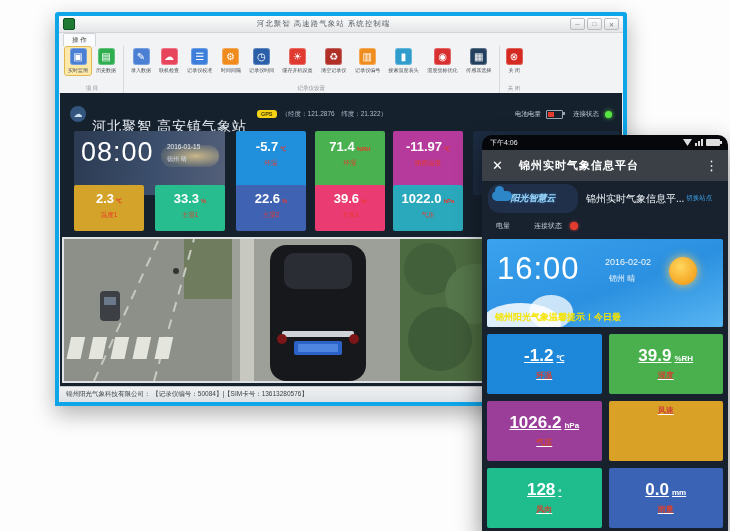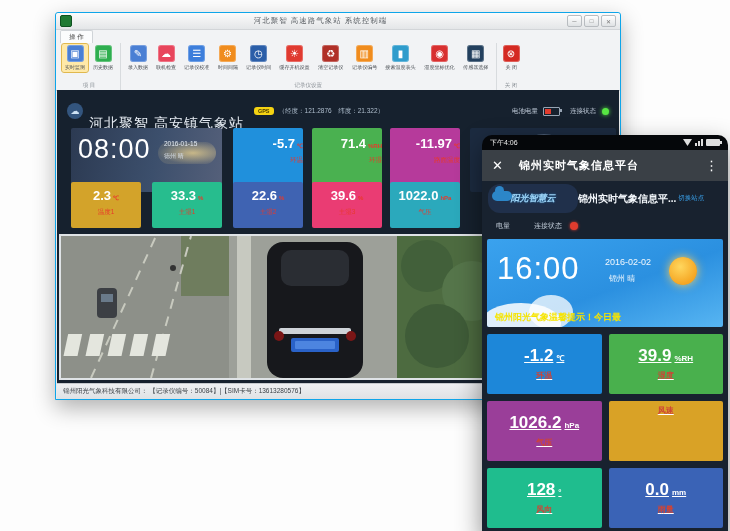--- a/index.html
+++ b/index.html
@@ -1,20 +1,20 @@
 <!DOCTYPE html>
 <html><head>
 <meta charset="utf-8">
 <style>
   html,body{margin:0;padding:0;background:#fff;font-family:"Liberation Sans",sans-serif;}
   .stage{position:relative;width:730px;height:531px;overflow:hidden;background:#fdfdfd;}
 
   
   .win{position:absolute;left:55px;top:12px;width:564px;height:386px;background:#e9ebec;
-       border:1px solid #0ea5e9;border-radius:3px 3px 0 0;box-shadow:0 8px 22px rgba(0,0,0,.30);}
+       border:4px solid #0ea5e9;border-radius:3px 3px 0 0;box-shadow:0 8px 22px rgba(0,0,0,.30);}
   .titlebar{position:relative;height:16px;background:linear-gradient(#fbfbfb,#e4e6e8);
             border-bottom:1px solid #d2d5d8;display:flex;align-items:center;padding:0 4px;border-radius:3px 3px 0 0;}
   .appico{width:10px;height:10px;background:#1f7a33;border:1px solid #0e5220;border-radius:2px;margin-right:4px;}
   .wtitle{flex:1;text-align:center;font-size:7.5px;color:#5a5f64;letter-spacing:1px;white-space:nowrap;overflow:hidden;}
   .winctl{width:13px;height:10px;border:1px solid #b8bcc0;background:linear-gradient(#fff,#dfe2e4);
           font-size:6px;color:#777;display:flex;align-items:center;justify-content:center;margin-left:2px;border-radius:2px;}
   .ribbon{position:relative;height:60px;background:#f2f3f5;border-bottom:1px solid #c8ccd0;}
   .rtab{position:absolute;left:4px;top:0;height:12px;padding:0 8px;background:#fbfcfd;border:1px solid #d0d4d8;border-bottom:none;
         font-size:6.5px;color:#444;display:flex;align-items:center;border-radius:2px 2px 0 0;}
   .tbar{position:absolute;left:2px;top:13px;right:2px;bottom:0;display:flex;}
@@ -34,21 +34,21 @@
   .sname{color:#e8eef5;font-size:14px;font-weight:normal;letter-spacing:1px;margin-top:26px;}
   .gps{background:#f5d312;color:#4a3b00;font-size:5.5px;font-weight:bold;border-radius:3px;padding:1px 4px;margin:0 5px 0 10px;}
   .coords{color:#aebdcc;font-size:6.5px;}
   .chead-right{margin-left:auto;display:flex;align-items:center;color:#c2cddb;font-size:6.5px;}
   .batt{width:15px;height:7px;border:1px solid #97a4b3;border-radius:1px;margin:0 10px 0 5px;position:relative;}
   .batt::before{content:"";position:absolute;left:1px;top:1px;bottom:1px;width:6px;background:#e23c2e;}
   .batt::after{content:"";position:absolute;right:-3px;top:1px;width:2px;height:3px;background:#97a4b3;}
   .conndot{width:7px;height:7px;border-radius:50%;background:#57e643;box-shadow:0 0 4px #57e643;margin-left:6px;}
 
   .tile{position:absolute;border-radius:2px;color:#fff;text-align:center;}
-  .r1{top:38px;height:64px;text-align:right;} .r2{top:92px;height:46px;}
+  .r1{top:38px;height:64px;} .r2{top:92px;height:46px;}
   .c1{left:14px;width:70px;} .c2{left:95px;width:70px;} .c3{left:176px;width:70px;}
   .c4{left:255px;width:70px;} .c5{left:333px;width:70px;}
   .clocktile{left:14px;width:151px;background:linear-gradient(100deg,#2c3a52,#3c4f6c 55%,#55607a);overflow:hidden;}
   .clocktile .cloudblob{position:absolute;right:6px;top:14px;width:58px;height:22px;border-radius:12px;
      background:radial-gradient(ellipse at 60% 50%,rgba(222,200,140,.85),rgba(222,200,140,.15) 70%);}
   .ctime{position:absolute;left:7px;top:6px;font-size:27px;color:#fff;letter-spacing:1px;}
   .cdate{position:absolute;left:93px;top:12px;font-size:6.5px;color:#e5ecf4;}
   .ccity{position:absolute;left:93px;top:24px;font-size:6px;color:#d7dfe9;}
   .tval{margin-top:9px;font-size:13px;font-weight:bold;line-height:14px;}
   .r2 .tval{margin-top:7px;}
@@ -77,21 +77,21 @@
   .p-nav{height:31px;background:#3a4046;display:flex;align-items:center;color:#fff;padding:0 10px;}
   .p-close{font-size:13px;margin-right:16px;}
   .p-title{font-size:11px;font-weight:bold;letter-spacing:1px;}
   .p-menu{margin-left:auto;font-size:13px;letter-spacing:0;}
   .p-body{position:absolute;top:46px;left:0;right:0;bottom:0;background:#18222f;overflow:hidden;}
   .p-apphead{height:35px;display:flex;align-items:center;padding:0 6px;}
   .p-logo{width:90px;height:29px;background:#20304b;border-radius:12px;display:flex;align-items:center;justify-content:center;position:relative;}
   .p-logotxt{font-size:9px;font-style:italic;font-weight:bold;color:#9fd4f5;text-shadow:0 0 2px #2a7fc0;white-space:nowrap;}
   .p-cloud{position:absolute;left:4px;top:7px;width:20px;height:10px;border-radius:8px;background:#2f9ce8;opacity:.8;}
   .p-cloud::before{content:"";position:absolute;left:3px;top:-5px;width:9px;height:9px;border-radius:50%;background:#2f9ce8;}
-  .p-apptitle{color:#f2f6fa;font-size:10px;font-weight:bold;margin-left:0;white-space:nowrap;}
+  .p-apptitle{color:#f2f6fa;font-size:10px;font-weight:normal;margin-left:8px;white-space:nowrap;}
   .p-switch{color:#3aa4ef;font-size:6.5px;margin-left:2px;}
   .p-conn{height:20px;display:flex;align-items:center;padding:0 14px;color:#c4cfdb;font-size:7px;gap:24px;}
   .p-conn .dot{width:8px;height:8px;border-radius:50%;background:#e23c2e;box-shadow:0 0 3px #e23c2e;margin-left:-16px;}
   .p-clock{position:relative;margin:3px 5px 0 5px;height:88px;border-radius:2px;overflow:hidden;
            background:linear-gradient(160deg,#3aa2ee 0%,#2b90e0 55%,#57b5f2 100%);}
   .p-ctime{position:absolute;left:10px;top:12px;font-size:31px;color:#fff;letter-spacing:1px;}
   .p-cdate{position:absolute;left:118px;top:18px;font-size:9px;color:#f2f8fd;}
   .p-ccity{position:absolute;left:122px;top:34px;font-size:8px;color:#eaf4fc;}
   .p-sun{position:absolute;right:26px;top:18px;width:28px;height:28px;border-radius:50%;
          background:radial-gradient(circle at 40% 35%,#ffd75e,#f5a623 70%);box-shadow:0 0 10px rgba(255,210,90,.9);}

